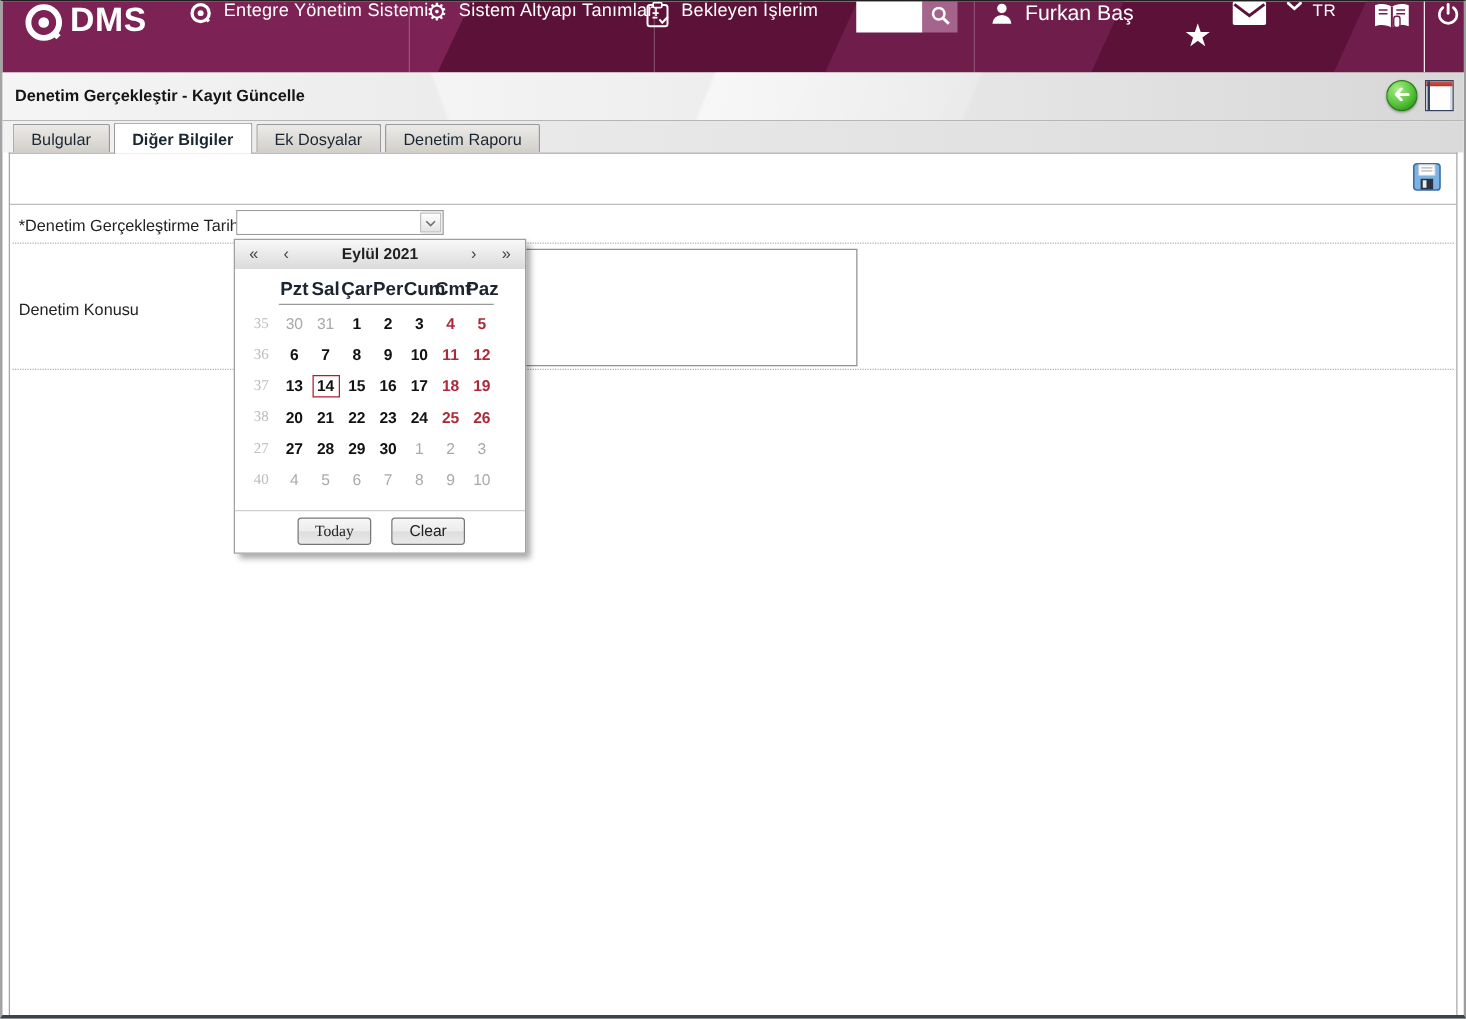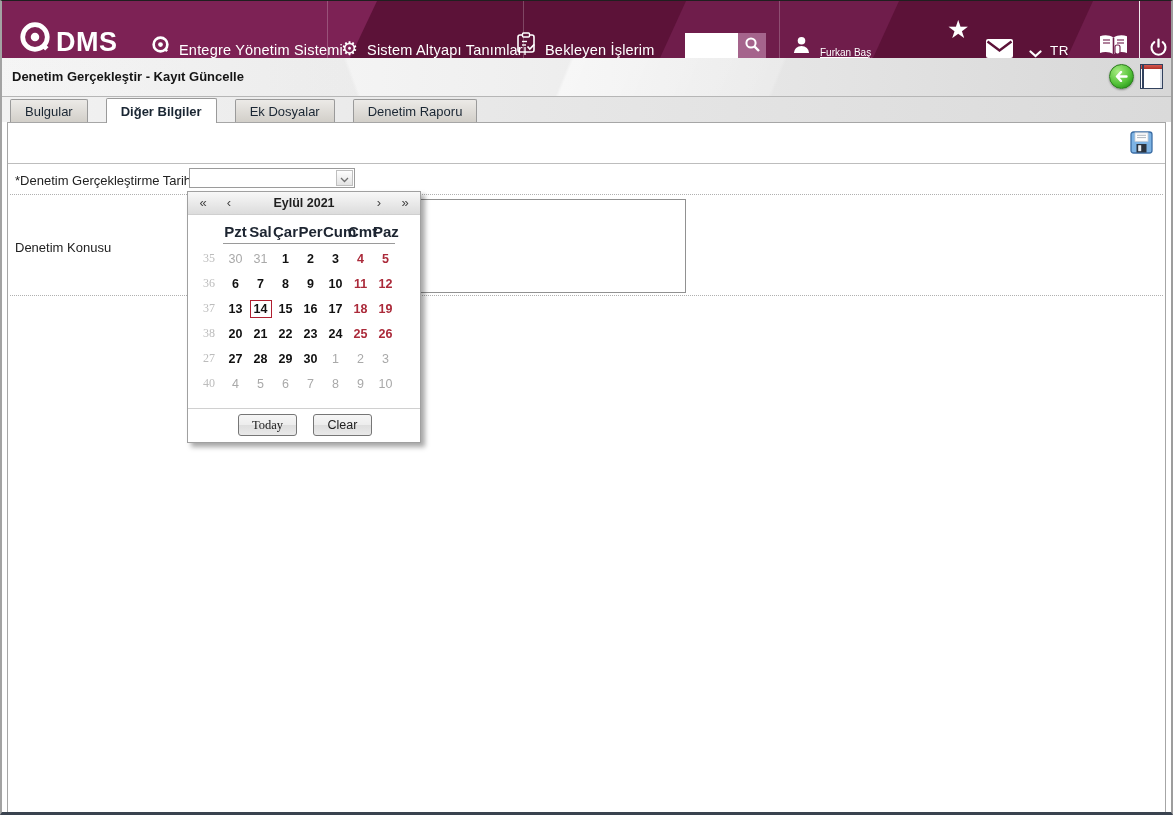--- a/index.html
+++ b/index.html
@@ -7,49 +7,49 @@
     position:relative;width:1173px;height:815px;overflow:hidden;background:#fff;
     font-family:"Liberation Sans","DejaVu Sans",sans-serif;box-sizing:border-box;
     border-top:1px solid #1f1f1f;border-left:2px solid #a3a3a3;border-right:2px solid #9d9d9d;border-bottom:3px solid #3a434f;
   }
   
   .topbar{position:absolute;left:0;top:0;width:100%;height:57px;background:#5c1238;overflow:hidden;}
   .band{position:absolute;top:0;left:0;width:1173px;height:57px;}
   .band.logo-band{background:#7d2255;clip-path:polygon(0 0,375px 0,348px 57px,0 57px);}
   .band.mid-band{background:#6f1d4b;clip-path:polygon(684px 0,897px 0,871px 57px,658px 57px);}
   .band.right-band{background:#6f1d4b;clip-path:polygon(1091px 0,1173px 0,1173px 57px,1065px 57px);}
-  .titem{position:absolute;top:0;height:57px;display:flex;align-items:flex-end;gap:9px;color:#fff;}
+  .titem{position:absolute;top:0;height:57px;display:flex;align-items:flex-start;gap:9px;color:#fff;}
   .tsep{position:absolute;top:0;width:1px;height:57px;background:rgba(255,255,255,.22);}
   .tsep.white{background:rgba(255,255,255,.9);}
   .menu-label{font-size:14.5px;letter-spacing:.2px;}
   .logo-wrap{left:16px;gap:4px;cursor:pointer;}
   .logo-text{font-size:27px;font-weight:bold;letter-spacing:.5px;}
   .search-wrap{left:683px;gap:0;}
   .search-input{width:45px;height:25px;border:none;outline:none;padding:0 4px;font-size:13px;}
   .search-btn{width:28px;height:25px;background:#a5648c;border:none;display:flex;align-items:center;justify-content:center;cursor:pointer;}
-  .username{font-size:10px;text-decoration:underline;}
+  .username{font-size:17px;}
   .lang{font-size:13.5px;letter-spacing:.5px;}
   .star-glyph{font-size:25px;line-height:57px;cursor:pointer;}
   
   .titlebar{position:absolute;left:0;top:57px;width:100%;height:38px;border-bottom:1px solid #b6b6b6;
     background:linear-gradient(90deg,#fdfdfd 0%,#efefef 45%,#d7d7d7 100%);}
   .titlebar::after{content:"";position:absolute;inset:0;pointer-events:none;background:
     linear-gradient(112deg,rgba(255,255,255,0) 48%,rgba(255,255,255,.55) 48.3%,rgba(255,255,255,.2) 66%,rgba(255,255,255,0) 66.3%),
     linear-gradient(70deg,rgba(90,90,90,.05) 30%,rgba(255,255,255,0) 30.3%);}
   .page-title{position:absolute;left:10px;top:0;height:38px;line-height:38px;font-size:13px;font-weight:bold;color:#111;}
   .hdr-icons{position:absolute;right:8px;top:7px;display:flex;gap:6px;align-items:center;z-index:3;}
   .backbtn{width:23px;height:23px;border-radius:50%;border:1px solid #2a7a1b;cursor:pointer;
     background:radial-gradient(circle at 35% 28%,#a8ec84,#56c33a 55%,#2f9e1f 80%);
     display:flex;align-items:center;justify-content:center;box-shadow:0 1px 2px rgba(0,0,0,.35);}
   .winicon{width:21px;height:23px;background:#fff;border:1px solid #33425e;position:relative;cursor:pointer;box-shadow:inset -2px 0 0 #d9dee6;}
   .winicon .redbar{position:absolute;left:0;top:0;right:0;height:4px;background:linear-gradient(#d4574e,#b03228);}
   .winicon .pin{position:absolute;left:1px;top:0;bottom:0;width:2px;background:#33425e;}
   
   .tabstrip{position:absolute;left:0;top:96px;width:100%;height:25px;background:linear-gradient(90deg,#f2f2f2,#dadada);}
-  .tabs{position:absolute;left:8px;bottom:0;display:flex;gap:18px;align-items:flex-end;}
+  .tabs{position:absolute;left:8px;bottom:0;display:flex;gap:3px;align-items:flex-end;}
   .tab{height:22px;display:flex;align-items:center;padding:0 14px;font-size:13px;color:#1a2633;cursor:pointer;
     background:linear-gradient(#eceae7,#d2cfc9);border:1px solid #9a9a9a;border-bottom:none;border-radius:2px 2px 0 0;}
   .tab.active{height:24px;background:#fff;position:relative;z-index:6;margin-bottom:-1px;font-weight:bold;}
   
   .panel{position:absolute;left:5px;right:5px;top:121px;bottom:0;background:#fff;border:1px solid #a6a6a6;border-bottom:none;}
   .toolbar-line{position:absolute;left:0;right:0;top:40px;height:1px;background:#bdbdbd;}
   .save-btn{position:absolute;right:12px;top:9px;width:24px;height:24px;cursor:pointer;display:flex;align-items:center;justify-content:center;}
   .form-label{position:absolute;left:7px;font-size:13px;color:#222;}
   .combo{position:absolute;left:181px;top:45px;width:166px;height:20px;border:1px solid #9b9b9b;background:#fff;box-sizing:border-box;}
   .combo input{position:absolute;inset:0;border:none;outline:none;width:140px;height:100%;font-size:12px;padding:0 4px;}

